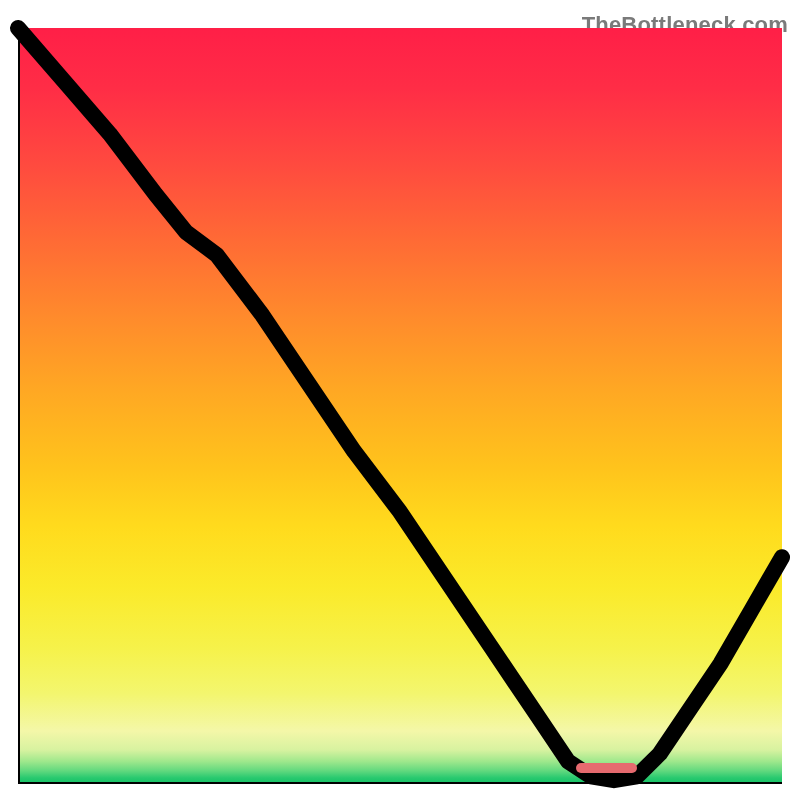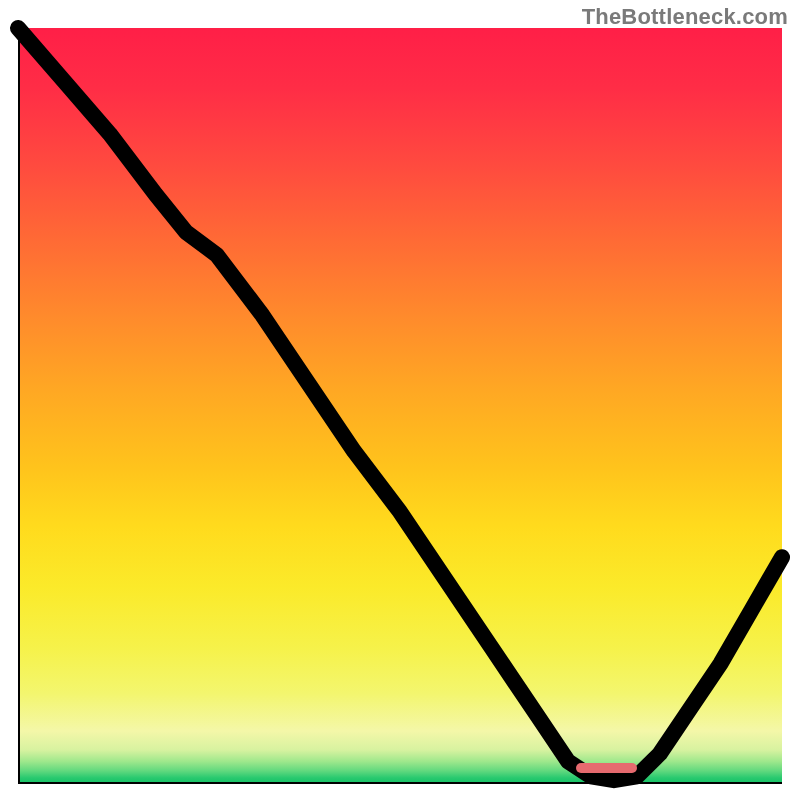--- a/index.html
+++ b/index.html
@@ -4,21 +4,21 @@
 <style>
   * { margin: 0; padding: 0; box-sizing: border-box; }
   html, body { width: 800px; height: 800px; overflow: hidden; }
   body {
     font-family: Arial, Helvetica, sans-serif;
     background: #ffffff;
     position: relative;
   }
   .watermark {
     position: absolute;
-    top: 4px;
+    top: 12px;
     right: 12px;
     font-size: 22px;
     font-weight: 600;
     color: #7a7a7a;
     letter-spacing: 0.2px;
     user-select: none;
   }
   .plot {
     position: absolute;
     left: 18px;

